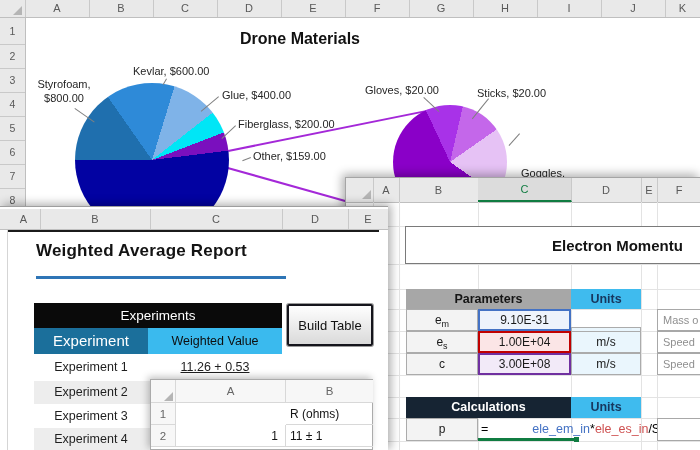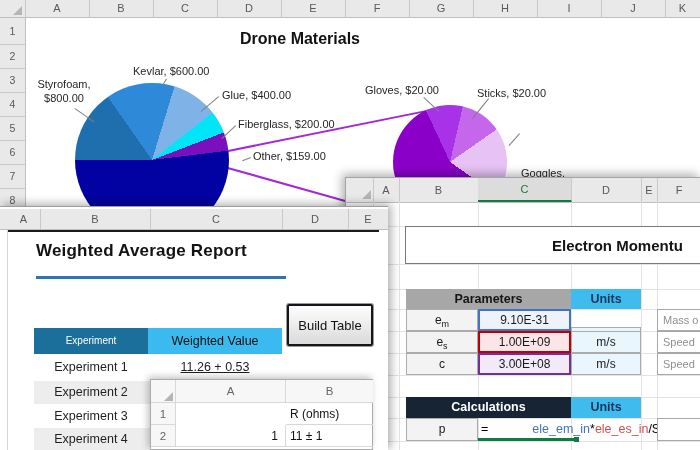--- a/index.html
+++ b/index.html
@@ -58,21 +58,21 @@
     border-top:1px solid #9E9E9E;box-shadow:3px -2px 9px rgba(0,0,0,.32);z-index:3;}
   #winL .hdrstrip{position:absolute;left:0;top:2px;width:388px;height:20px;background:#E9E9E9;border-bottom:1px solid #C0C0C0;}
   .lhdr-cell{position:absolute;top:0;height:20px;line-height:20px;text-align:center;font-size:11px;color:#595959;border-right:1px solid #C9C9C9;}
   #l-topline{position:absolute;left:7px;top:23px;width:372px;height:2px;background:#1B1B1B;}
   #l-leftline{position:absolute;left:7px;top:23px;width:1px;height:221px;background:#D5D5D5;}
   #report-title{position:absolute;left:36px;top:34px;font-size:17px;font-weight:600;color:#131313;letter-spacing:.2px;}
   #report-underline{position:absolute;left:36px;top:69px;width:250px;height:3px;background:#2E75B6;}
   .exp-band{position:absolute;left:34px;top:96px;width:248px;height:25px;background:#0A0A0A;color:#fff;
     text-align:center;line-height:25px;font-size:13.5px;}
   .exp-sub1{position:absolute;left:34px;top:121px;width:114px;height:26px;background:#1B6F9B;color:#fff;
-    text-align:center;line-height:26px;font-size:10px;}
+    text-align:center;line-height:26px;font-size:15px;}
   .exp-sub2{position:absolute;left:148px;top:121px;width:134px;height:26px;background:#3ABAEE;color:#0E0E0E;
     text-align:center;line-height:26px;font-size:12.5px;}
   .exp-name{position:absolute;left:34px;width:114px;text-align:center;font-size:12.5px;color:#1F1F1F;}
   .exp-val{position:absolute;left:148px;width:134px;text-align:center;font-size:12.5px;color:#1F1F1F;}
   .rowband{position:absolute;left:34px;width:248px;background:#EDEDED;}
   #build-btn{position:absolute;left:287px;top:97px;width:86px;height:42px;box-sizing:border-box;
     border:2px solid #15151C;border-radius:2px;background:linear-gradient(180deg,#FEFEFE,#DADADA);
     box-shadow:0 0 0 1px #9A9A9A;font-size:13px;color:#111;text-align:center;line-height:38px;
     font-family:"Liberation Sans",sans-serif;cursor:pointer;}
   
@@ -178,21 +178,21 @@
 
     <div class="band-cell band-gray" style="left:60px;top:111px;width:165px;">Parameters</div>
     <div class="band-cell band-cyan" style="left:225px;top:111px;width:70px;">Units</div>
 
     <div class="sym-cell" style="top:131px;height:22px;line-height:20px;"><span>e</span><sub>m</sub></div>
     <div class="val-cell" style="top:131px;height:22px;line-height:18px;border:2px solid #4472C4;background:#EEF3FB;">9.10E-31</div>
     <div class="unit-cell" style="top:149px;height:22px;line-height:20px;">kg</div>
     <div class="note-cell" style="top:131px;height:22px;line-height:20px;">Mass o</div>
 
     <div class="sym-cell" style="top:153px;height:22px;line-height:20px;"><span>e</span><sub>s</sub></div>
-    <div class="val-cell" style="top:153px;height:22px;line-height:18px;border:2px solid #C00000;background:#FBE5E6;">1.00E+09</div>
+    <div class="val-cell" style="top:153px;height:22px;line-height:18px;border:2px solid #C00000;background:#FBE5E6;">1.00E+04</div>
     <div class="unit-cell" style="top:153px;height:22px;line-height:20px;">m/s</div>
     <div class="note-cell" style="top:153px;height:22px;line-height:20px;">Speed</div>
 
     <div class="sym-cell" style="top:175px;height:22px;line-height:20px;"><span>c</span><sub></sub></div>
     <div class="val-cell" style="top:175px;height:22px;line-height:18px;border:2px solid #7030A0;background:#F2EAF8;text-align:center;">3.00E+08</div>
     <div class="unit-cell" style="top:175px;height:22px;line-height:20px;">m/s</div>
     <div class="note-cell" style="top:175px;height:22px;line-height:20px;">Speed</div>
 
     <div class="band-cell band-dark" style="left:60px;top:219px;width:165px;height:21px;line-height:21px;">Calculations</div>
     <div class="band-cell band-cyan" style="left:225px;top:219px;width:70px;height:21px;line-height:21px;">Units</div>
@@ -211,20 +211,21 @@
       <div class="lhdr-cell" style="left:150px;width:132px;">C</div>
       <div class="lhdr-cell" style="left:282px;width:66px;">D</div>
       <div class="lhdr-cell" style="left:348px;width:40px;border-right:none;">E</div>
     </div>
     <div id="l-topline"></div>
     <div id="l-leftline"></div>
 
     <div id="report-title">Weighted Average Report</div>
     <div id="report-underline"></div>
 
+    <div class="exp-band">Experiments</div>
     <div class="exp-sub1">Experiment</div>
     <div class="exp-sub2">Weighted Value</div>
 
     <div class="exp-name" style="top:147px;height:27px;line-height:27px;">Experiment 1</div>
     <div class="exp-val" style="top:147px;height:27px;line-height:27px;text-decoration:underline;">11.26 + 0.53</div>
 
     <div class="rowband" style="top:174px;height:23px;"></div>
     <div class="exp-name" style="top:174px;height:23px;line-height:23px;">Experiment 2</div>
 
     <div class="exp-name" style="top:197px;height:24px;line-height:24px;">Experiment 3</div>

